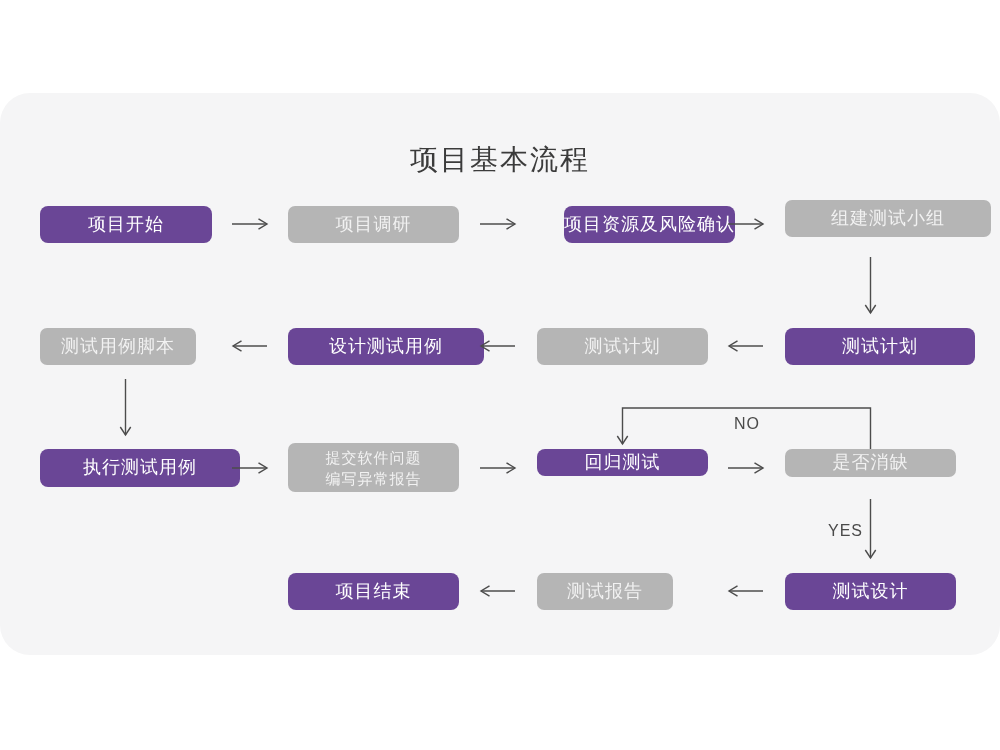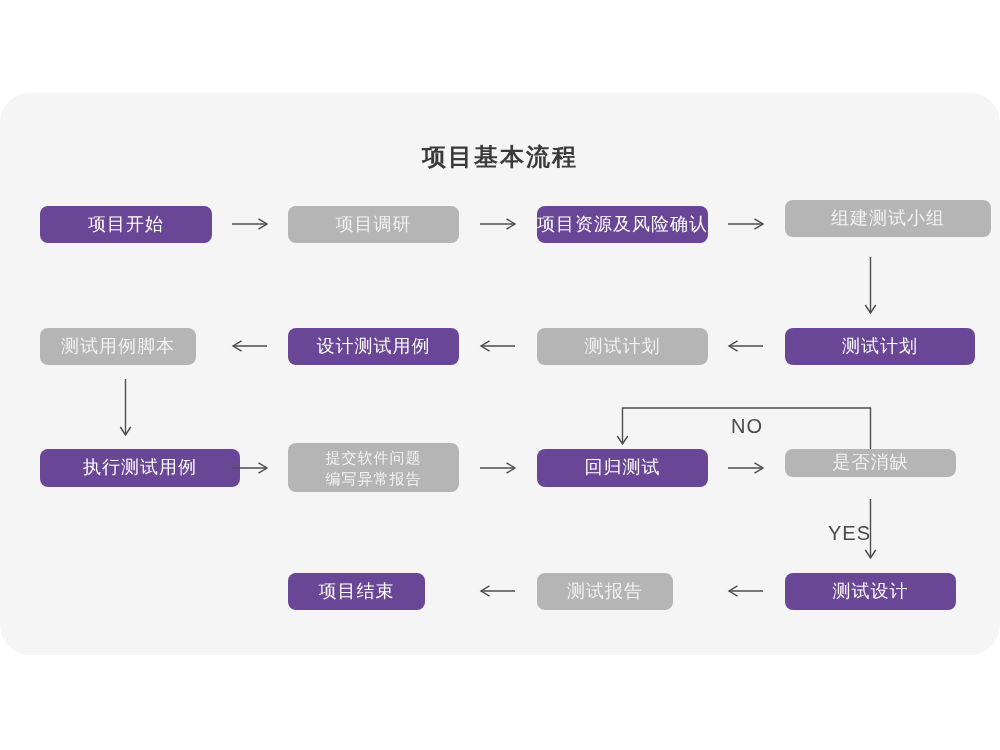--- a/index.html
+++ b/index.html
@@ -7,65 +7,65 @@
     width:1000px;height:750px;position:relative;overflow:hidden;
     background:#ffffff;
     font-family:"Liberation Sans","DejaVu Sans",sans-serif;
   }
   .card{
     position:absolute;left:0;top:93px;width:1000px;height:562px;
     background:#f5f5f6;border-radius:30px;
   }
   .title{
     position:absolute;left:0;top:141px;width:1000px;
-    text-align:center;font-size:24px;letter-spacing:2px;
-    color:#3b3b3b;font-weight:700;
+    text-align:center;font-size:28px;letter-spacing:2px;
+    color:#3b3b3b;font-weight:400;
   }
   .node{
     position:absolute;display:flex;align-items:center;justify-content:center;
     border-radius:8px;font-size:18px;text-align:left;
     white-space:pre-line;line-height:1.4;letter-spacing:1px;
   }
   .node.purple{background:#6a4696;color:#ffffff;}
-  .node.gray{background:#b5b5b5;color:rgba(255,255,255,0.82);}
+  .node.gray{background:#b5b5b5;color:rgba(255,255,255,0.82);border-radius:7px;}
   .node.multiline{font-size:15px;}
   .edge-label{
-    position:absolute;font-size:20px;color:#4a4a4a;letter-spacing:1px;
+    position:absolute;font-size:16px;color:#4a4a4a;letter-spacing:1px;
   }
   svg.arrows{position:absolute;left:0;top:0;pointer-events:none;}
   svg.arrows line, svg.arrows path, svg.arrows polyline{
     stroke:#4c4c4c;stroke-width:1.4;fill:none;
   }
 </style>
 </head>
 <body>
 
 <div class="card"></div>
 
 <div class="title">项目基本流程</div>
 
 <div class="node purple" style="left:40px;top:206px;width:172px;height:37px">项目开始</div>
 <div class="node gray" style="left:288px;top:206px;width:171px;height:37px">项目调研</div>
-<div class="node purple" style="left:537px;top:206px;width:171px;height:37px">项目资源及风险确认</div>
+<div class="node purple" style="left:564px;top:206px;width:171px;height:37px">项目资源及风险确认</div>
 <div class="node gray" style="left:785px;top:200px;width:206px;height:37px">组建测试小组</div>
 
 <div class="node purple" style="left:785px;top:328px;width:190px;height:37px">测试计划</div>
 <div class="node gray" style="left:537px;top:328px;width:171px;height:37px">测试计划</div>
-<div class="node purple" style="left:288px;top:328px;width:171px;height:37px">设计测试用例</div>
+<div class="node purple" style="left:288px;top:328px;width:196px;height:37px">设计测试用例</div>
 <div class="node gray" style="left:40px;top:328px;width:156px;height:37px">测试用例脚本</div>
 
 <div class="node purple" style="left:40px;top:449px;width:200px;height:38px">执行测试用例</div>
 <div class="node gray multiline" style="left:288px;top:443px;width:171px;height:49px">提交软件问题
 编写异常报告</div>
-<div class="node purple" style="left:537px;top:449px;width:171px;height:38px">回归测试</div>
+<div class="node purple" style="left:537px;top:449px;width:171px;height:27px">回归测试</div>
 <div class="node gray" style="left:785px;top:449px;width:171px;height:28px">是否消缺</div>
 
 <div class="node purple" style="left:785px;top:573px;width:171px;height:37px">测试设计</div>
 <div class="node gray" style="left:537px;top:573px;width:136px;height:37px">测试报告</div>
-<div class="node purple" style="left:288px;top:573px;width:137px;height:37px">项目结束</div>
+<div class="node purple" style="left:288px;top:573px;width:171px;height:37px">项目结束</div>
 
 <div class="edge-label" style="left:717px;top:415px;width:60px;text-align:center">NO</div>
 <div class="edge-label" style="left:828px;top:522px">YES</div>
 
 <svg class="arrows" width="1000" height="750">
 
   <g>
     <line x1="232" y1="224" x2="267" y2="224"></line>
       <polyline points="258.5,218.8 267,224 258.5,229.2"></polyline>
   </g>

